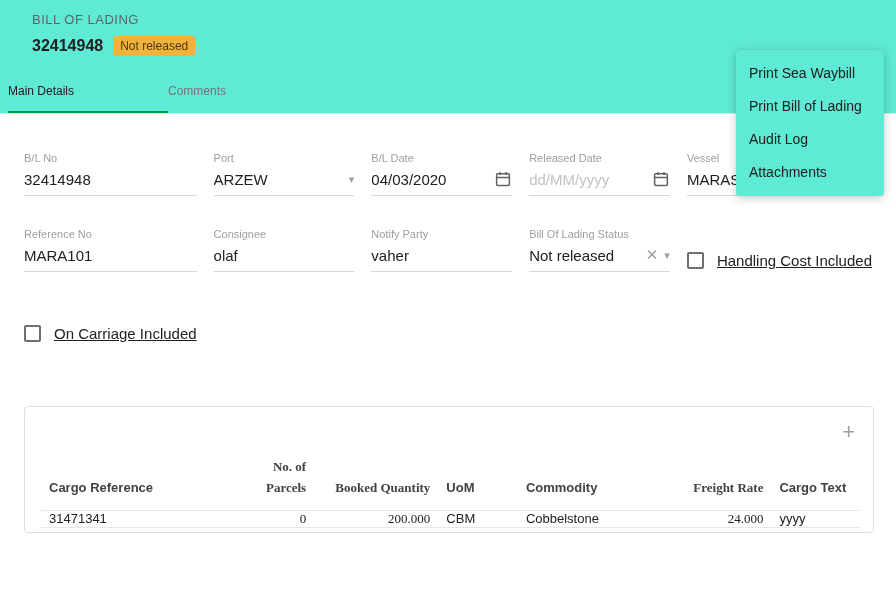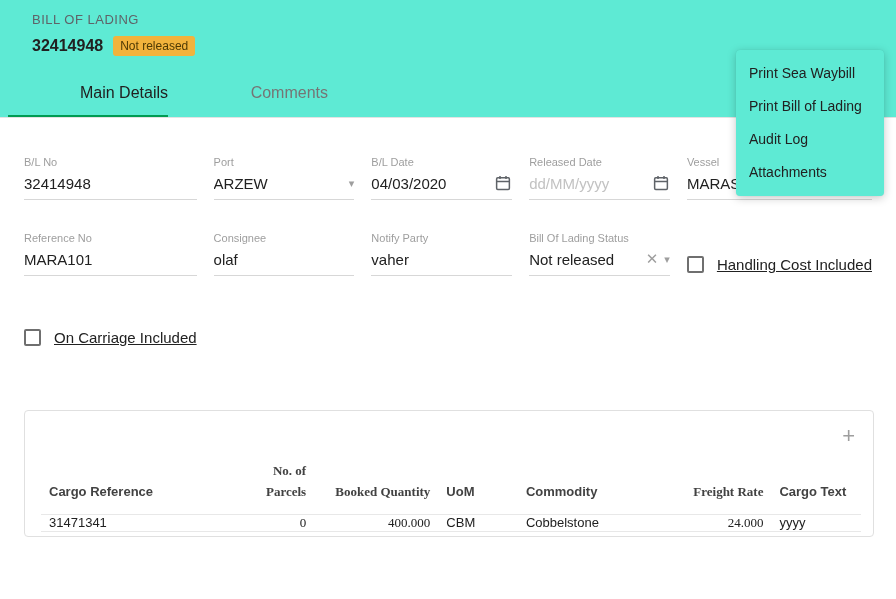--- a/index.html
+++ b/index.html
@@ -36,23 +36,23 @@
     font-size: 12px;
     padding: 3px 7px;
     border-radius: 3px;
   }
   .tabs {
     display: flex;
     margin: 16px -24px 0;
   }
   .tab {
     width: 160px;
-    text-align: right;
+    text-align: left;
     padding: 12px 0 13px;
-    font-size: 16px;
+    font-size: 12px;
     color: #757575;
     cursor: pointer;
   }
   .tab.active {
     color: #212121;
     border-bottom: 2px solid #009b52;
   }
 
   
   .menu {
@@ -324,21 +324,21 @@
         <th>UoM</th>
         <th>Commodity</th>
         <th class="col-right">Freight Rate</th>
         <th>Cargo Text</th>
       </tr>
     </thead>
     <tbody>
       <tr>
         <td>31471341</td>
         <td class="col-right">0</td>
-        <td class="col-right">400.000</td>
+        <td class="col-right">200.000</td>
         <td>CBM</td>
         <td>Cobbelstone</td>
         <td class="col-right">24.000</td>
         <td>yyyy</td>
       </tr>
     </tbody>
   </table>
 </div>
 
 </body></html>

